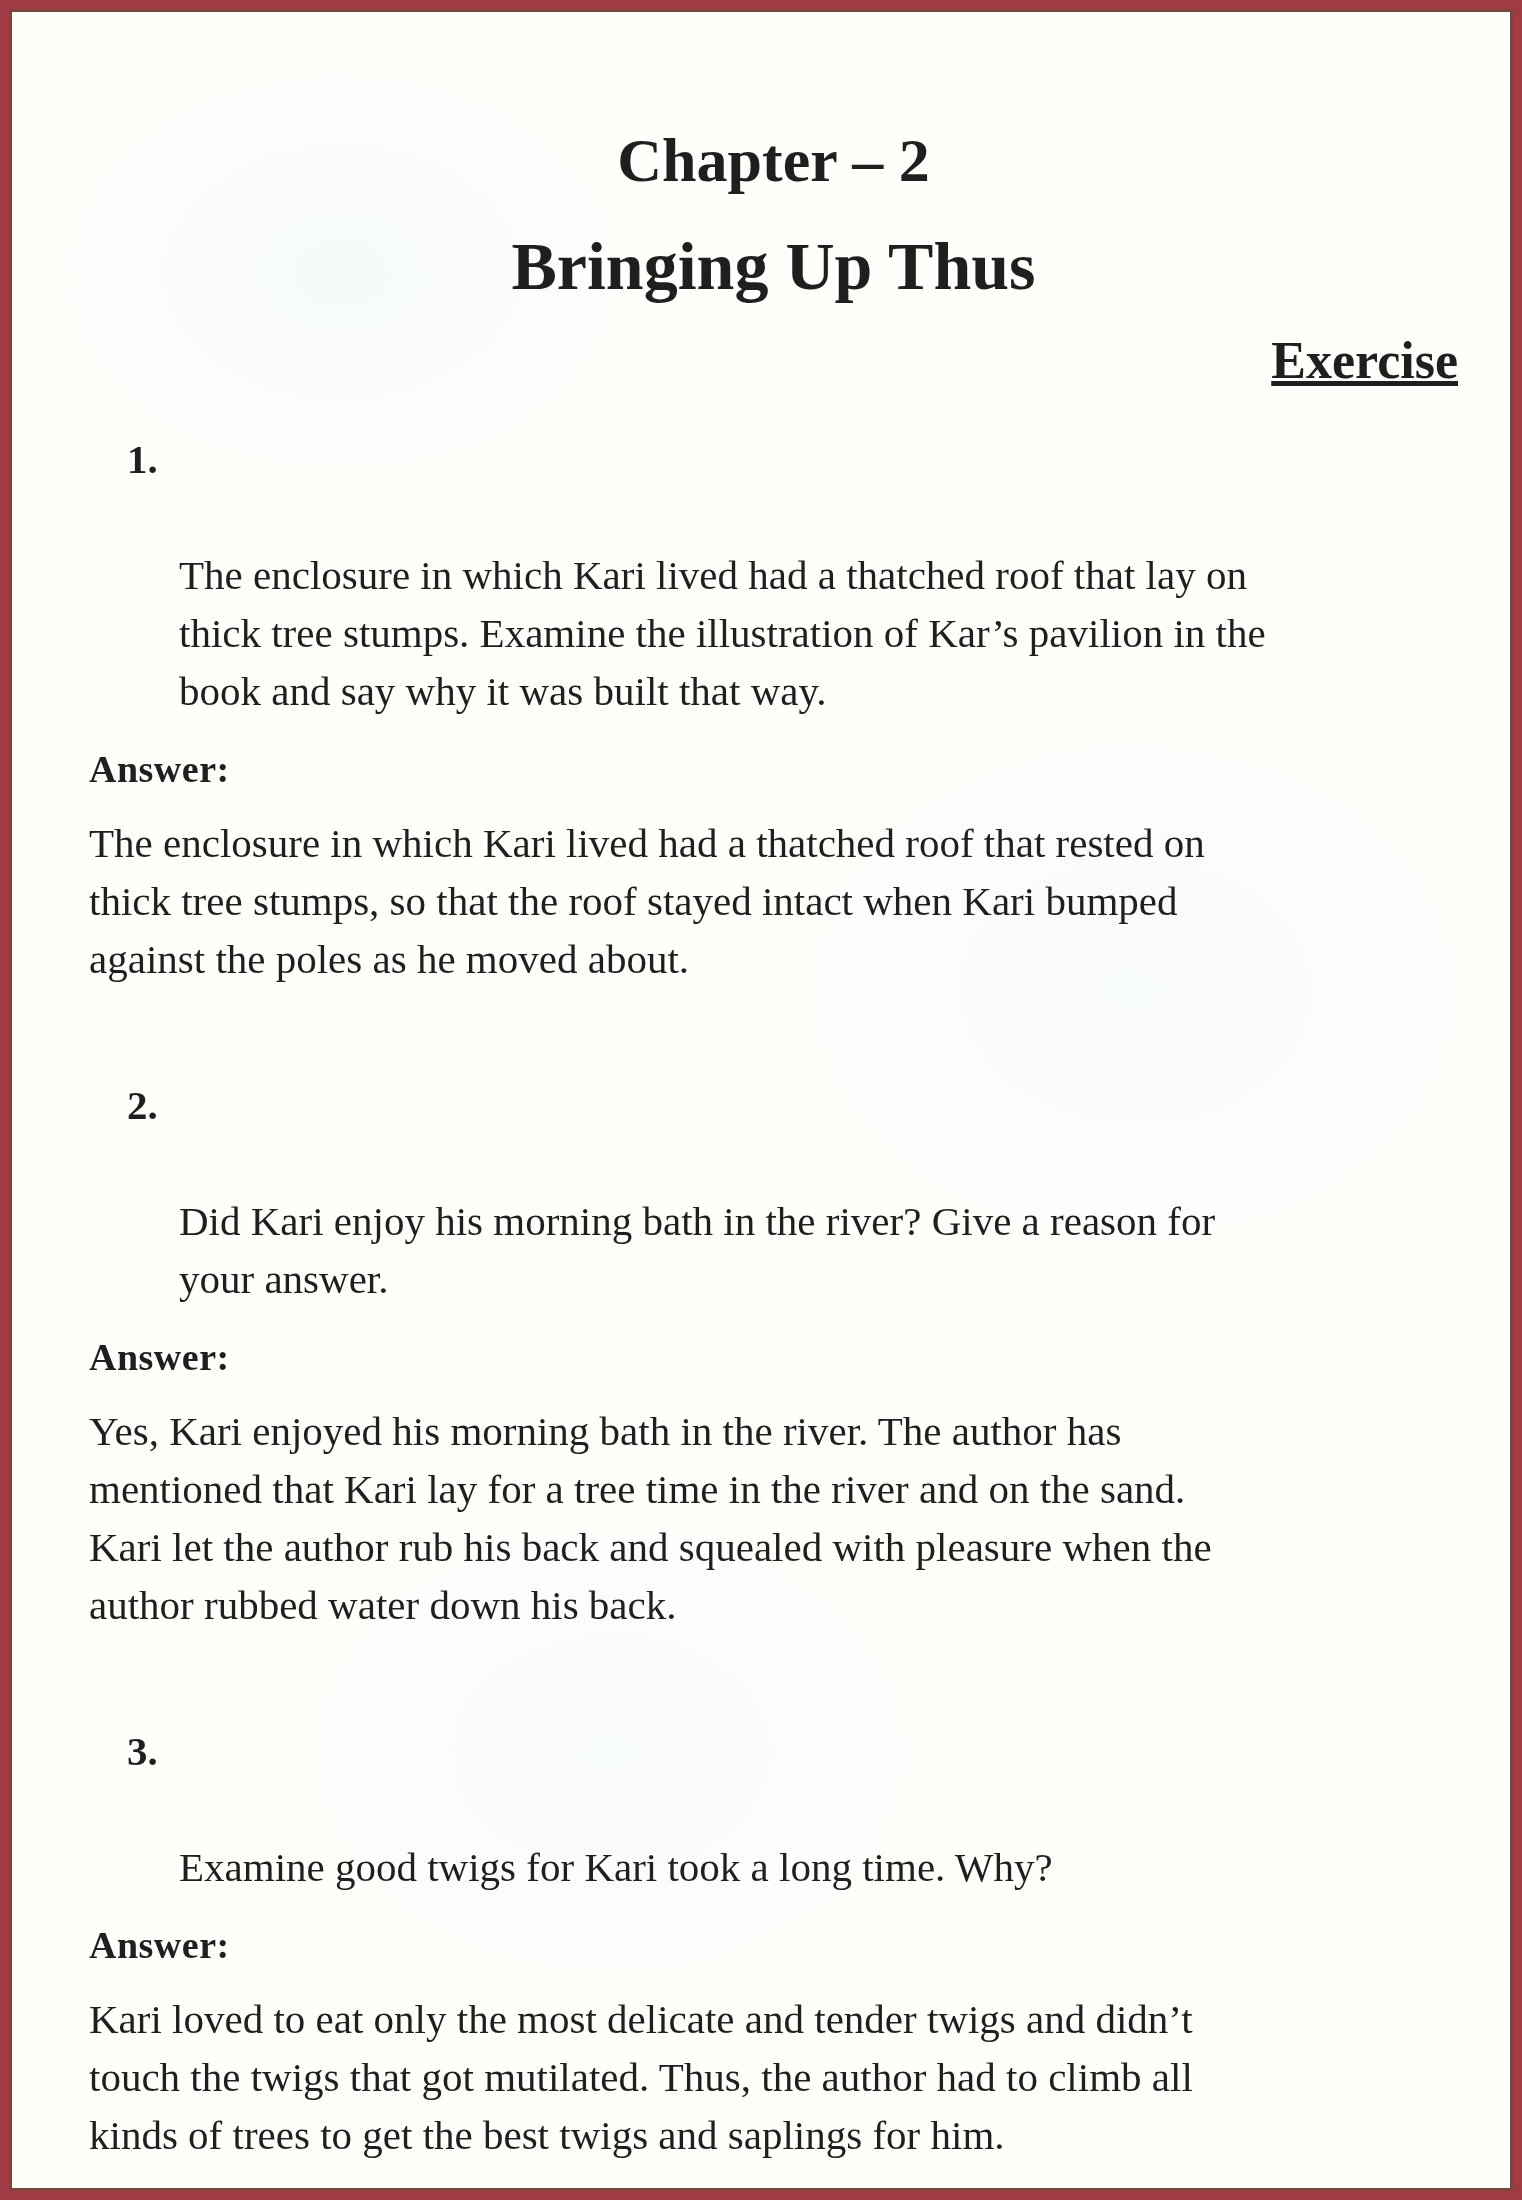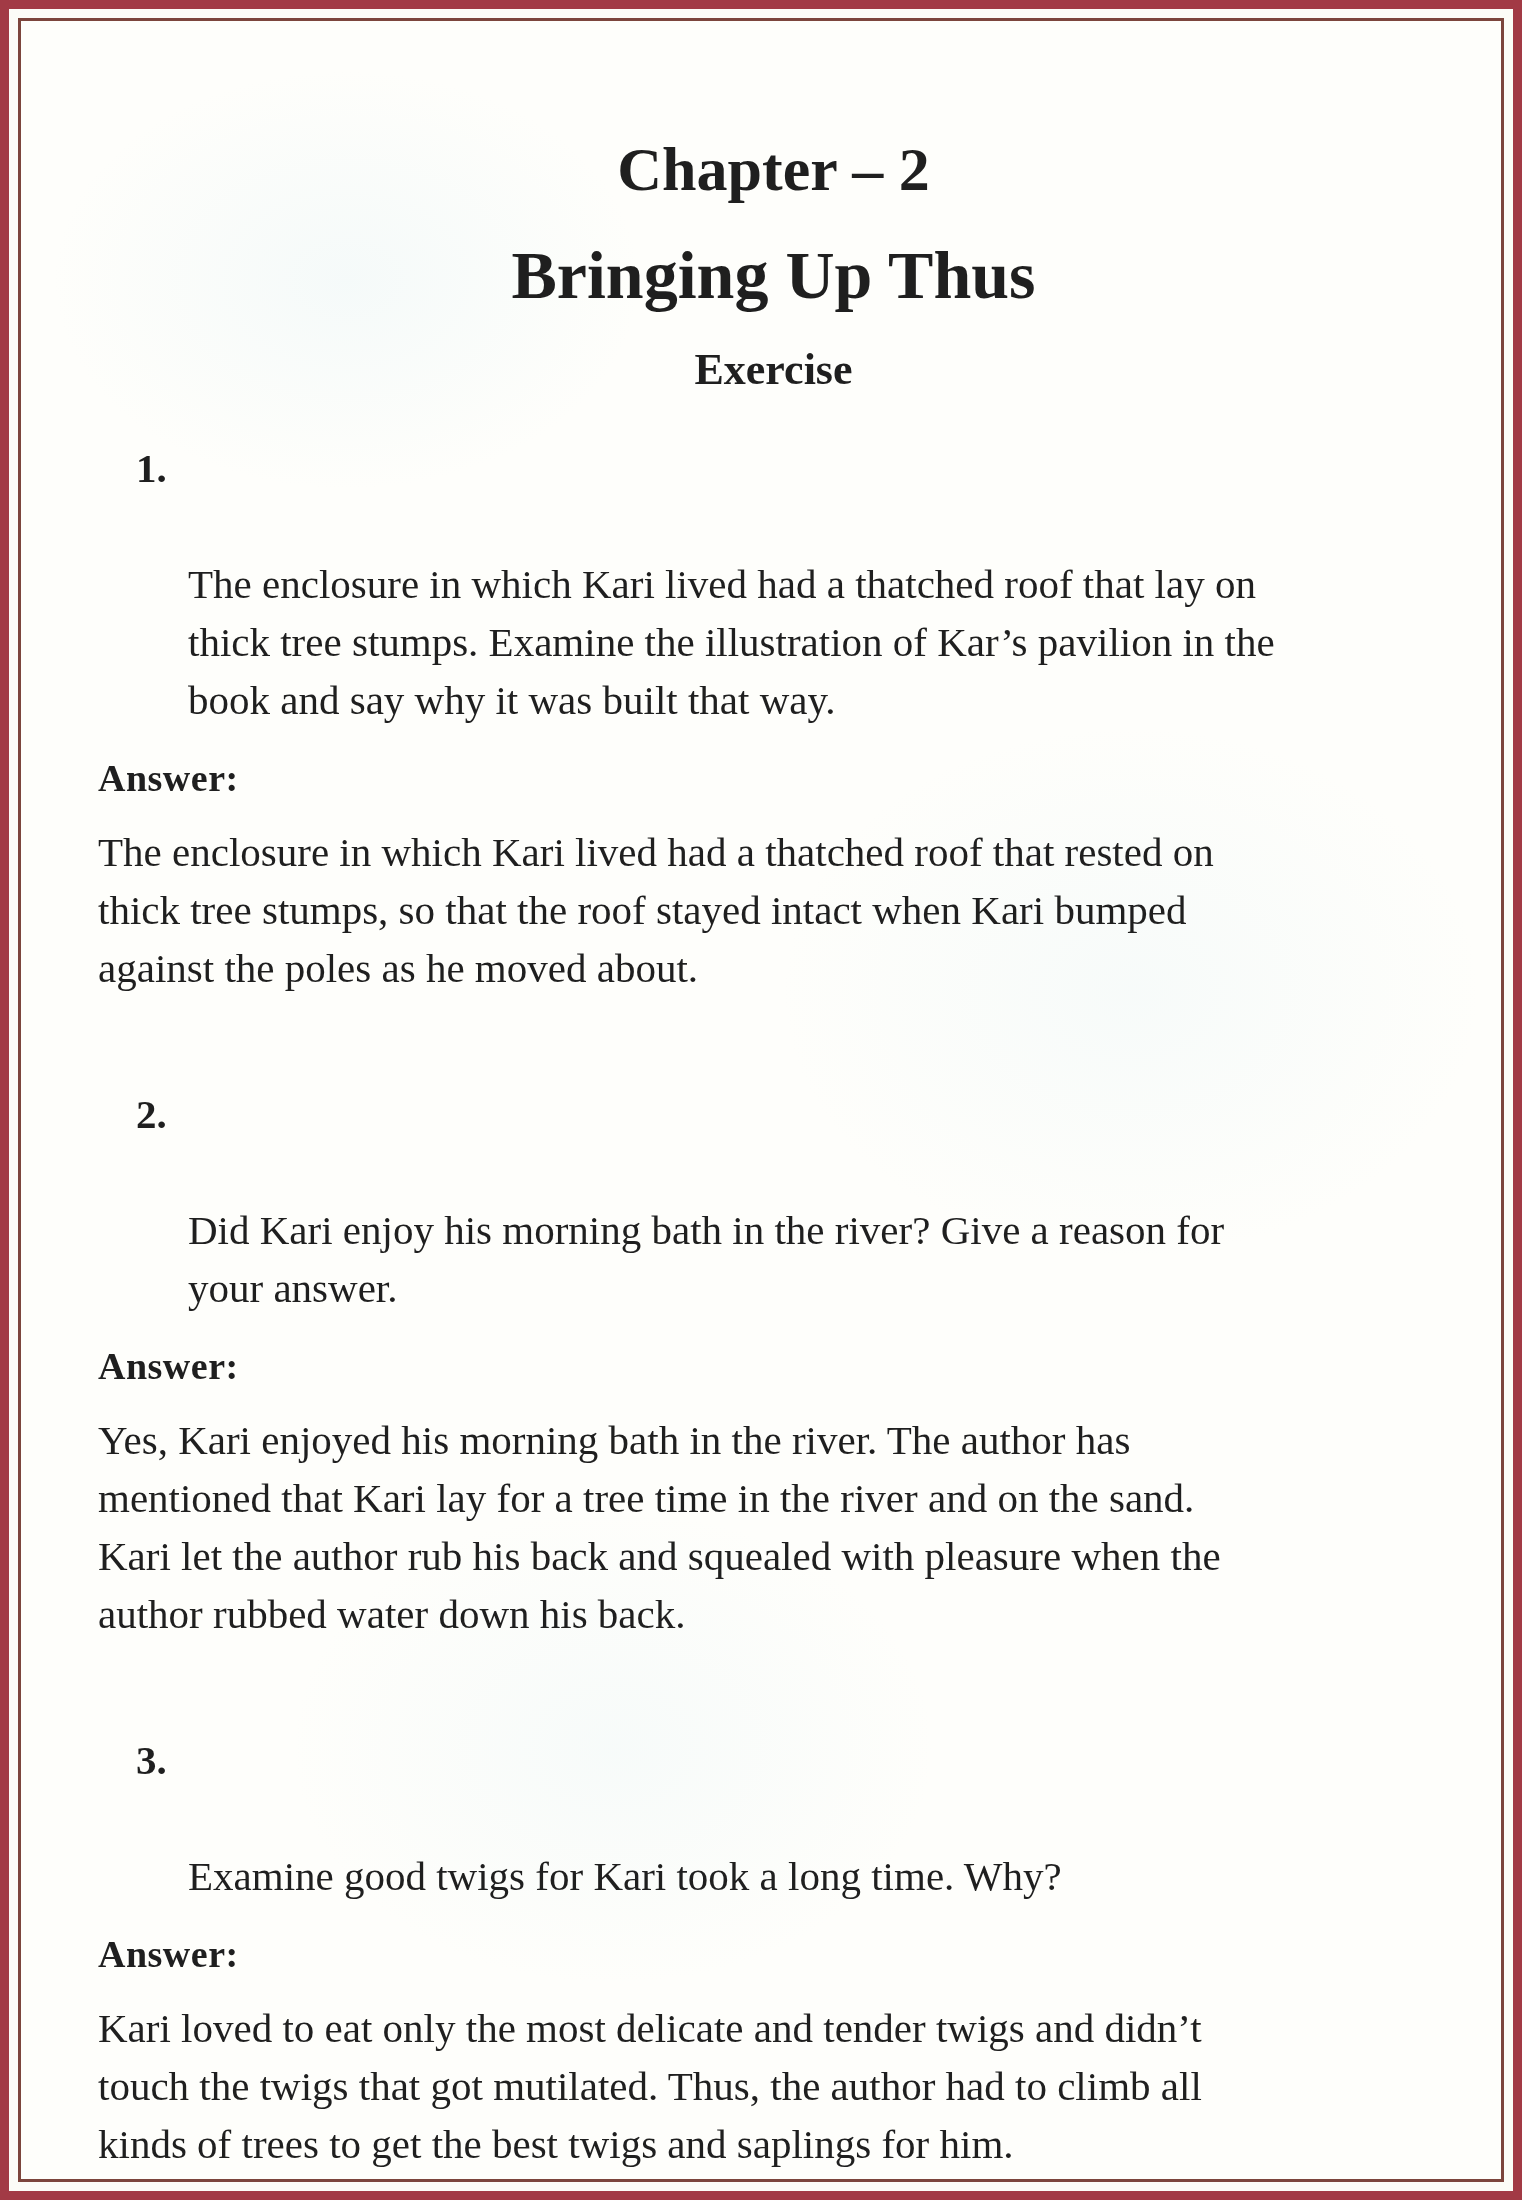--- a/index.html
+++ b/index.html
@@ -1,21 +1,21 @@
 <!DOCTYPE html>
 <html><head>
 <meta charset="utf-8">
 <style>
   html, body { margin: 0; padding: 0; background: #ffffff; }
   .page {
     box-sizing: border-box;
     width: 1522px;
     height: 2200px;
     border: 9px solid #a23a45;
-    padding: 9px;
+    padding: 0;
     background: #fcfcf7;
   }
   .inner {
     box-sizing: border-box;
     height: 100%;
     border: 3px solid #7c453c;
     background:
       radial-gradient(ellipse 420px 300px at 22% 12%, rgba(205,232,242,0.18), rgba(205,232,242,0) 70%),
       radial-gradient(ellipse 500px 380px at 75% 45%, rgba(205,232,242,0.14), rgba(205,232,242,0) 70%),
       radial-gradient(ellipse 460px 340px at 40% 80%, rgba(205,232,242,0.14), rgba(205,232,242,0) 70%),
@@ -29,22 +29,22 @@
   }
   .chapter-heading {
     font-size: 62px; line-height: 68px; font-weight: bold;
     text-align: center; margin: 0 0 34px 0;
   }
   .book-title {
     font-size: 68px; line-height: 76px; font-weight: bold;
     text-align: center; margin: 0 0 28px 0;
   }
   .exercise-heading {
-    font-size: 44px; line-height: 58px; font-weight: bold;
-    text-align: center; margin: 0 0 40px 0;
+    font-size: 52px; line-height: 58px; font-weight: bold;
+    text-align: right; margin: 0 0 40px 0; text-decoration: underline;
   }
   .question {
     position: relative;
     padding-left: 90px;
     font-size: 41px; line-height: 58px;
     white-space: pre-line;
     margin: 0 0 20px 0;
   }
   .qnum {
     position: absolute;

